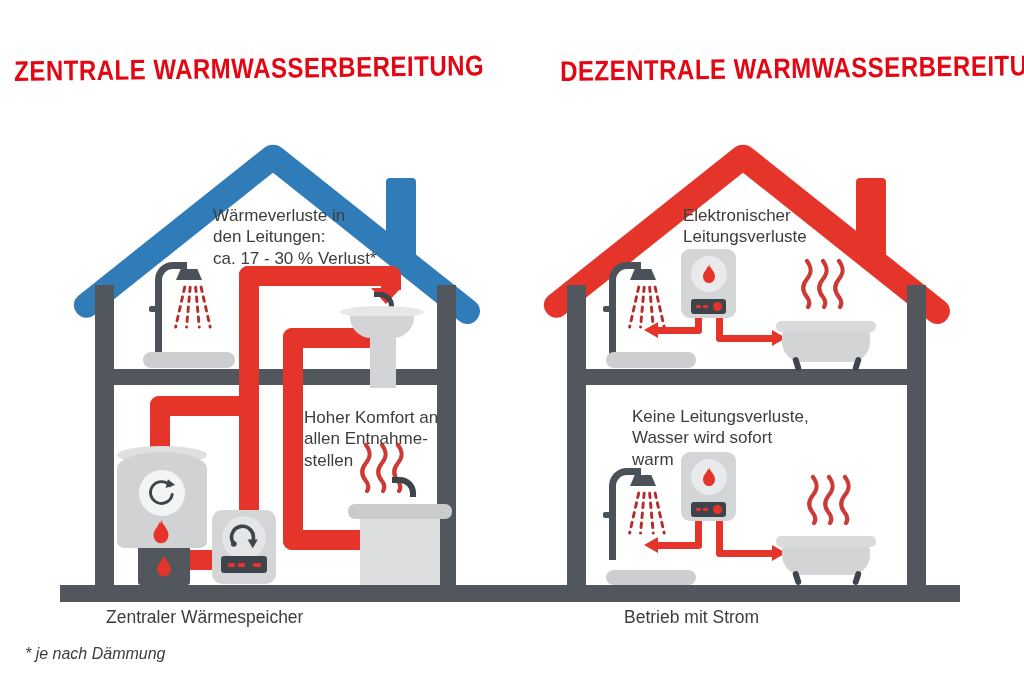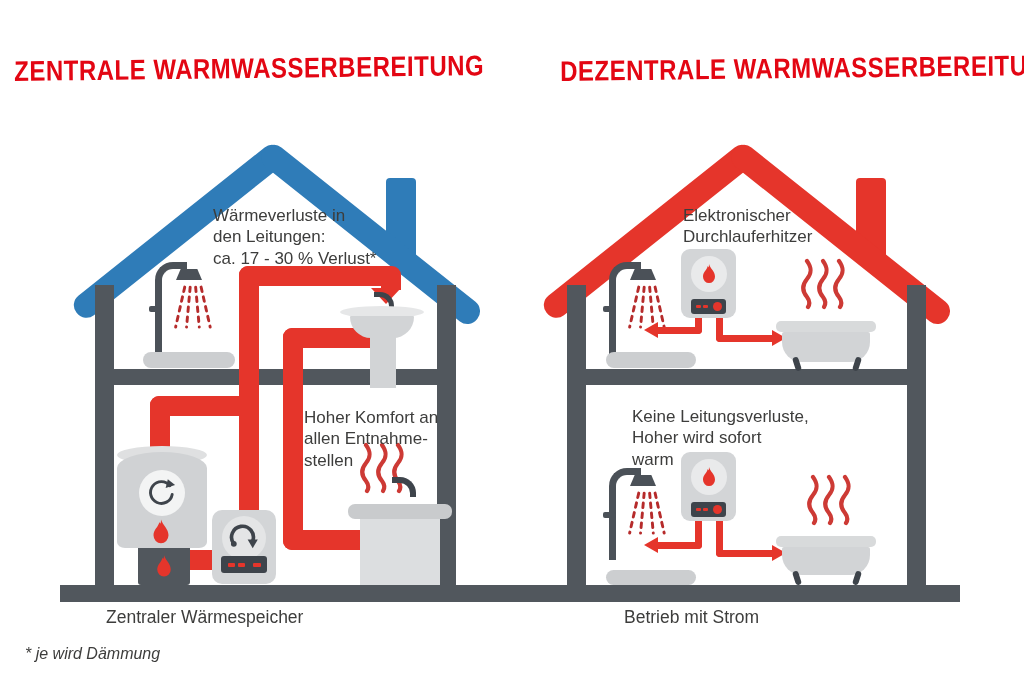--- a/index.html
+++ b/index.html
@@ -244,22 +244,22 @@
 
     <svg class="abs steam" style="left:805px;top:474px;" width="48" height="52">
         <use href="#sym-steam"></use>
       </svg>
     <div class="abs tub-rim" style="left:776px;top:536px;width:100px;height:11px;"></div>
     <div class="abs tub-body" style="left:782px;top:547px;width:88px;height:28px;"></div>
     <div class="abs foot" style="left:794px;top:571px;transform:rotate(-18deg);"></div>
     <div class="abs foot" style="left:854px;top:571px;transform:rotate(18deg);"></div>
 
     <div class="abs note" style="left:683px;top:205px;width:230px;">Elektronischer
-Durchlauferhitzer</div>
+Leitungsverluste</div>
     <div class="abs note" style="left:632px;top:406px;width:230px;">Keine Leitungsverluste,
-Hoher wird sofort
+Wasser wird sofort
 warm</div>
     <div class="abs caption" style="left:624px;top:607px;">Betrieb mit Strom</div>
   </div>
 
-  <div class="abs footnote" style="left:25px;top:645px;">* je wird Dämmung</div>
+  <div class="abs footnote" style="left:25px;top:645px;">* je nach Dämmung</div>
 
 </div>
 
 </body></html>

